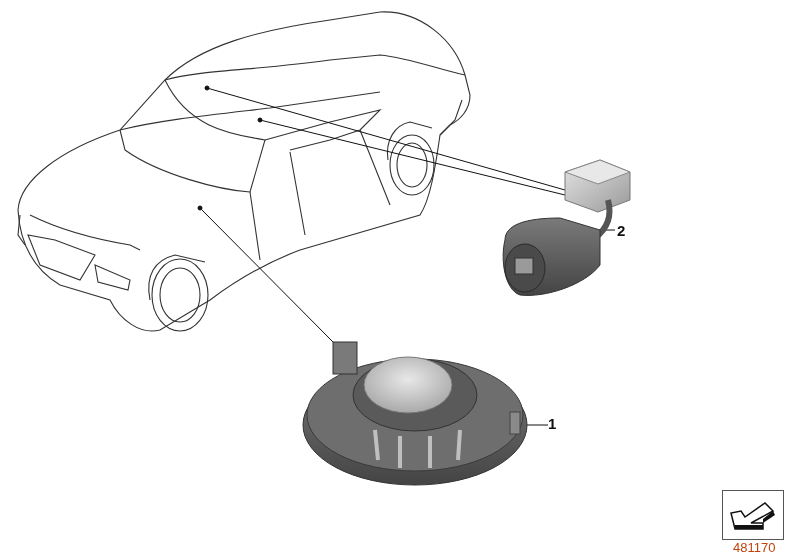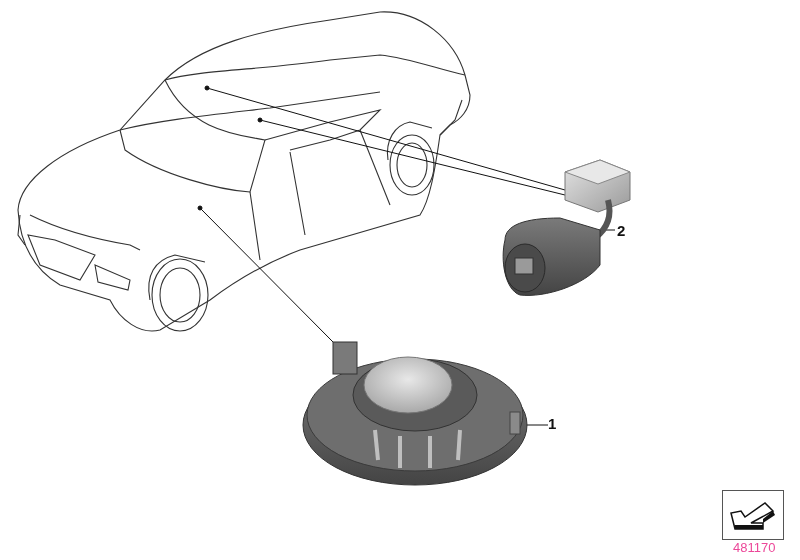--- a/index.html
+++ b/index.html
@@ -1,21 +1,21 @@
 <!DOCTYPE html>
 <html><head>
 <meta charset="utf-8">
 <style>
   html, body { margin:0; padding:0; background:#ffffff; }
   body { width:800px; height:560px; position:relative; overflow:hidden; font-family:"Liberation Sans", sans-serif; }
   #diagram { position:absolute; left:0; top:0; width:800px; height:560px; }
   .callout { position:absolute; font-weight:bold; font-size:15px; color:#111; }
   #c1 { left:548px; top:415px; }
   #c2 { left:617px; top:222px; }
-  #fig-id { position:absolute; left:733px; top:540px; font-size:13px; color:#ec4899; }
+  #fig-id { position:absolute; left:733px; top:540px; font-size:13px; color:#c2410c; }
   #nav-icon { position:absolute; left:722px; top:490px; width:60px; height:48px; border:1px solid #555; background:#fff; cursor:pointer; }
 </style>
 </head>
 <body>
 
 <svg id="diagram" viewBox="0 0 800 560" xmlns="http://www.w3.org/2000/svg">
   <defs>
     <radialGradient id="capGrad" cx="50%" cy="40%" r="60%">
       <stop offset="0%" stop-color="#e8e8e8"></stop>
       <stop offset="100%" stop-color="#a9a9a9"></stop>

